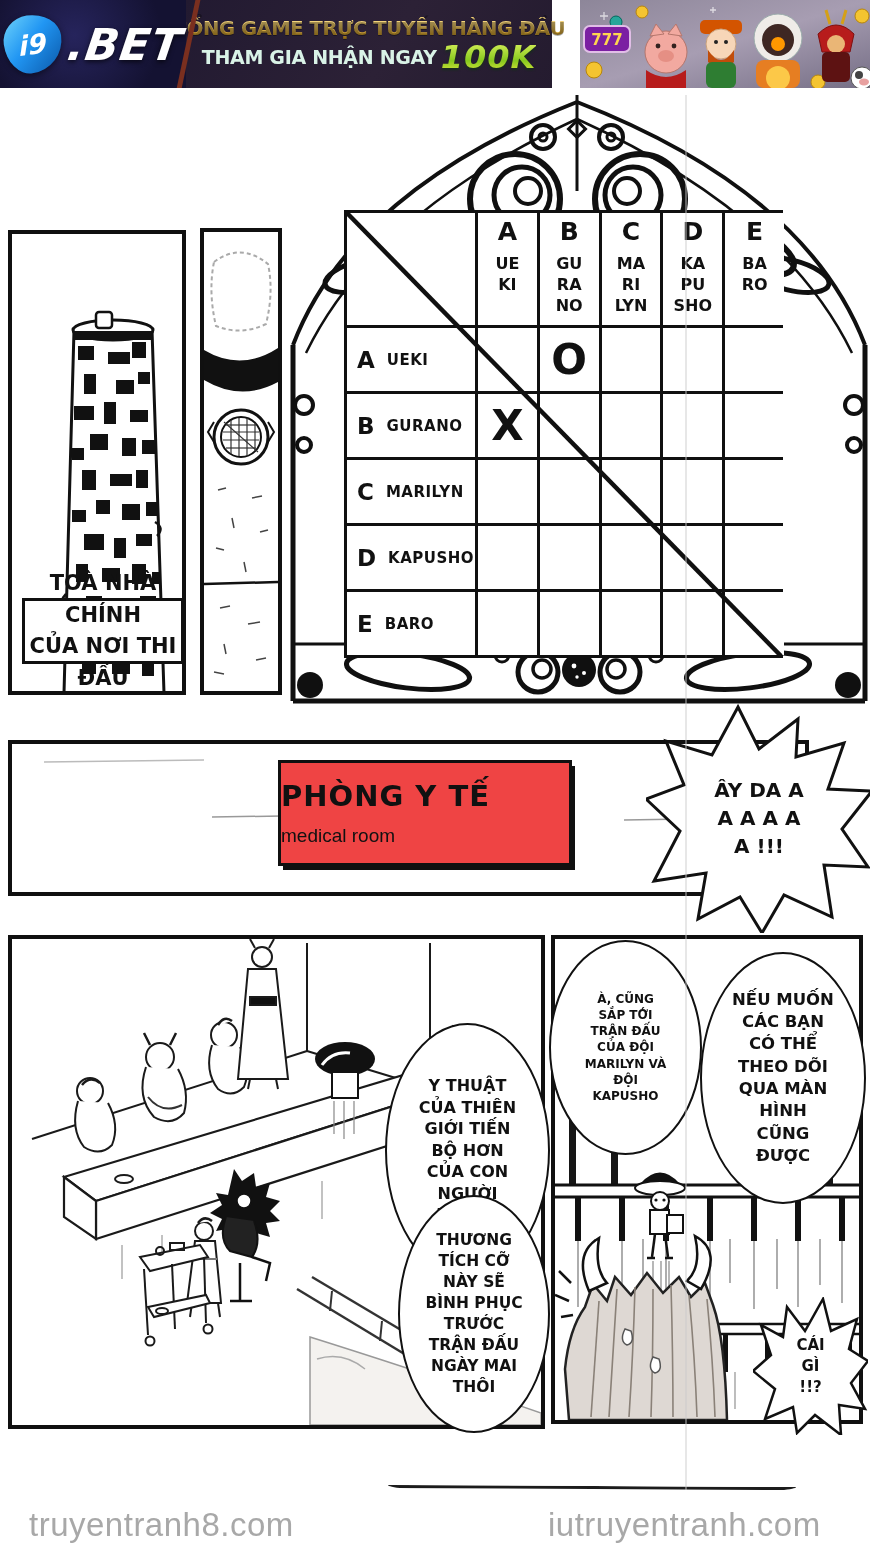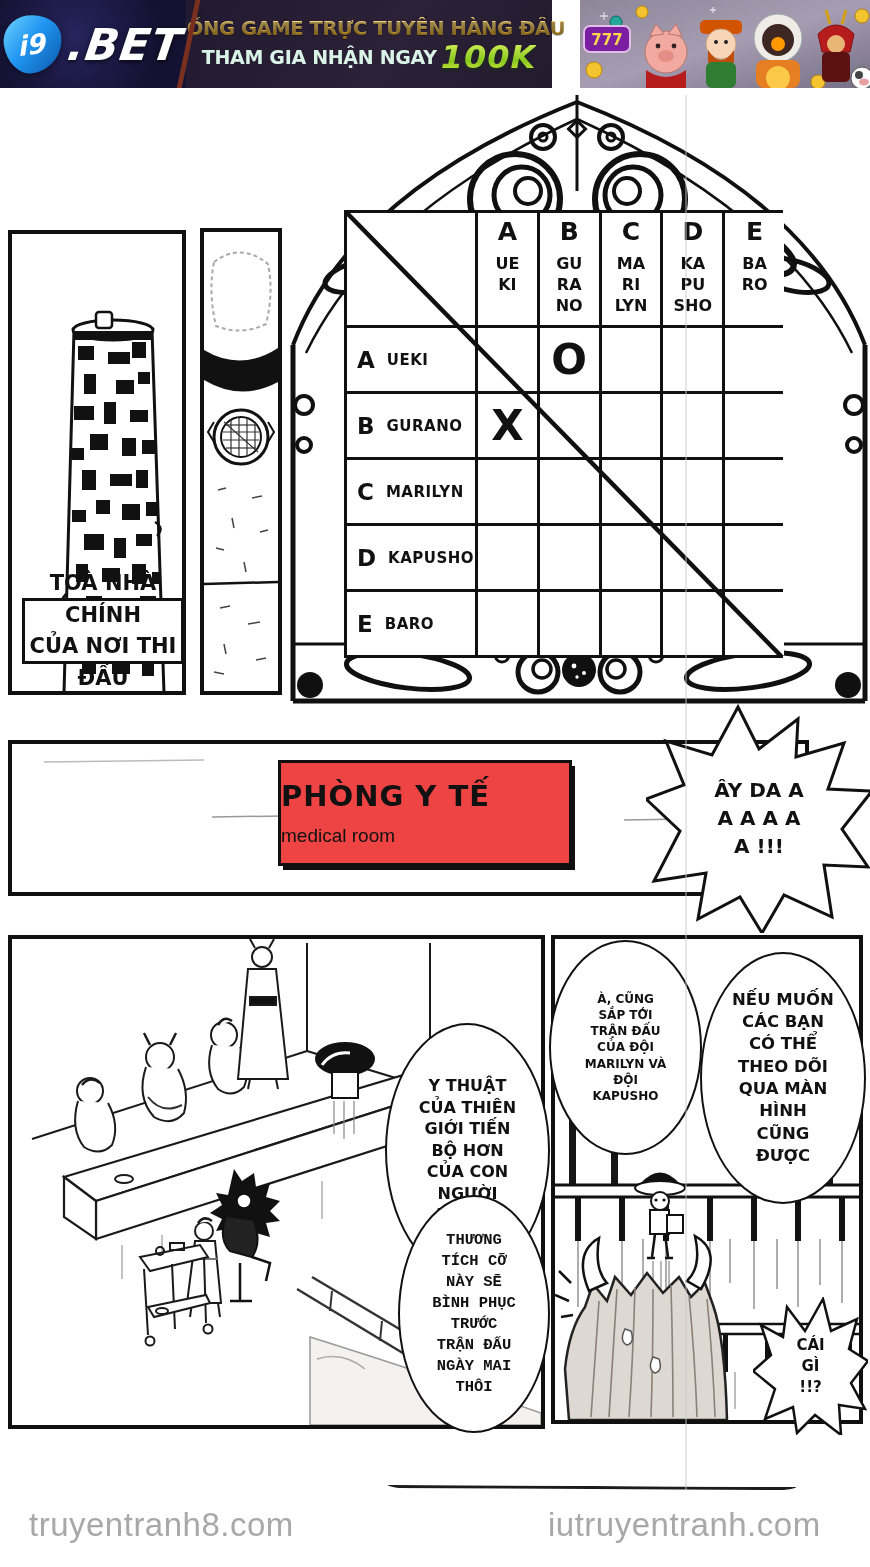--- a/index.html
+++ b/index.html
@@ -535,21 +535,21 @@
   </svg>
 </div>
 
 <div class="bubble" style="left:385px;top:1023px;width:165px;height:255px;">Y THUẬT
 CỦA THIÊN
 GIỚI TIẾN
 BỘ HƠN
 CỦA CON
 NGƯỜI
 NHIỀU.</div>
-<div class="bubble" style="left:398px;top:1195px;width:152px;height:238px;font-size:15.5px;font-family:Liberation Mono, monospace;">THƯƠNG
+<div class="bubble" style="left:398px;top:1195px;width:152px;height:238px;font-size:15.5px;">THƯƠNG
 TÍCH CỠ
 NÀY SẼ
 BÌNH PHỤC
 TRƯỚC
 TRẬN ĐẤU
 NGÀY MAI
 THÔI</div>
 
 <div class="panel" style="left:551px;top:935px;width:312px;height:489px;">
   <svg width="304" height="481" viewBox="0 0 304 481">

